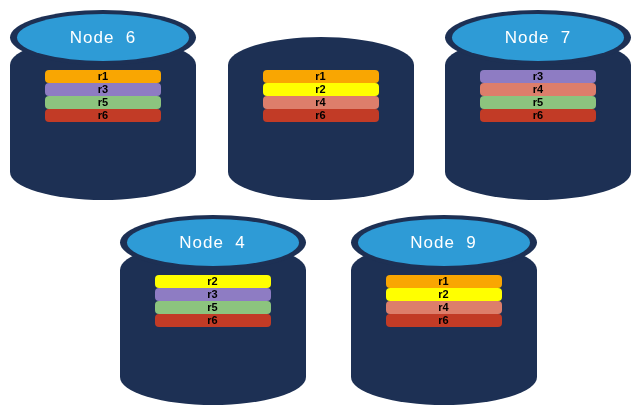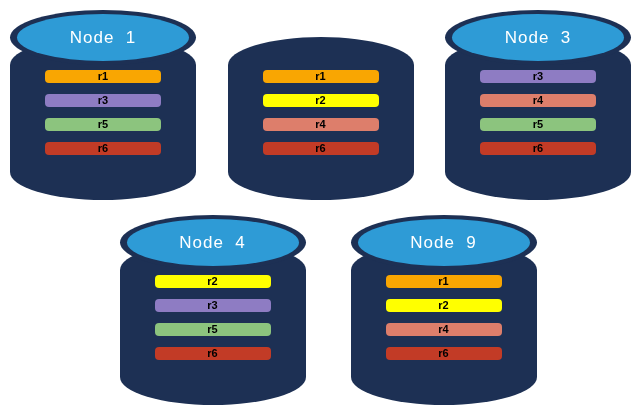--- a/index.html
+++ b/index.html
@@ -73,21 +73,20 @@
     white-space: pre;
   }
   .bars {
     position: absolute;
     top: 60px;
     left: 0;
     right: 0;
     display: flex;
     flex-direction: column;
     align-items: center;
-    gap: 11px;
   }
   .bar {
     width: 116px;
     height: 13px;
     border-radius: 4px;
     display: flex;
     align-items: center;
     justify-content: center;
     font-size: 11px;
     font-weight: bold;
@@ -97,21 +96,21 @@
 </style>
 </head>
 <body>
 
 <div class="canvas">
   <div class="row row-top">
   <div class="cylinder">
     <div class="cyl-body"></div>
     <div class="cyl-top">
       <div class="cyl-top-inner"></div>
-      <div class="node-title">Node  1</div>
+      <div class="node-title">Node  6</div>
     </div>
     <div class="bars">
           <div class="bar" style="background: rgb(249, 166, 2);">r1</div>
           <div class="bar" style="background: rgb(142, 124, 195);">r3</div>
           <div class="bar" style="background: rgb(140, 196, 126);">r5</div>
           <div class="bar" style="background: rgb(194, 59, 38);">r6</div>
         </div>
   </div>
 
   <div class="cylinder">
@@ -121,21 +120,21 @@
           <div class="bar" style="background: rgb(255, 255, 0);">r2</div>
           <div class="bar" style="background: rgb(221, 126, 107);">r4</div>
           <div class="bar" style="background: rgb(194, 59, 38);">r6</div>
         </div>
   </div>
 
   <div class="cylinder">
     <div class="cyl-body"></div>
     <div class="cyl-top">
       <div class="cyl-top-inner"></div>
-      <div class="node-title">Node  3</div>
+      <div class="node-title">Node  7</div>
     </div>
     <div class="bars">
           <div class="bar" style="background: rgb(142, 124, 195);">r3</div>
           <div class="bar" style="background: rgb(221, 126, 107);">r4</div>
           <div class="bar" style="background: rgb(140, 196, 126);">r5</div>
           <div class="bar" style="background: rgb(194, 59, 38);">r6</div>
         </div>
   </div>
 </div>
   <div class="row row-bottom">

